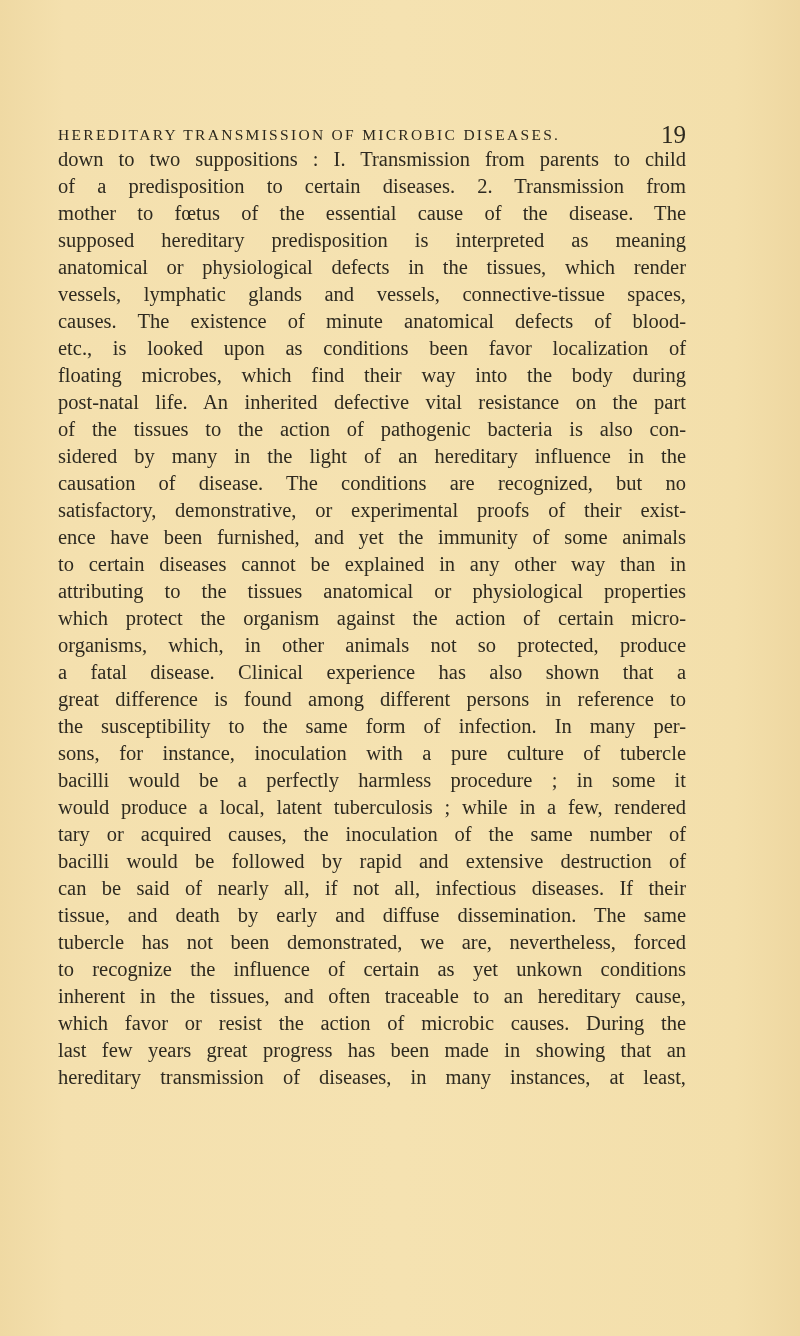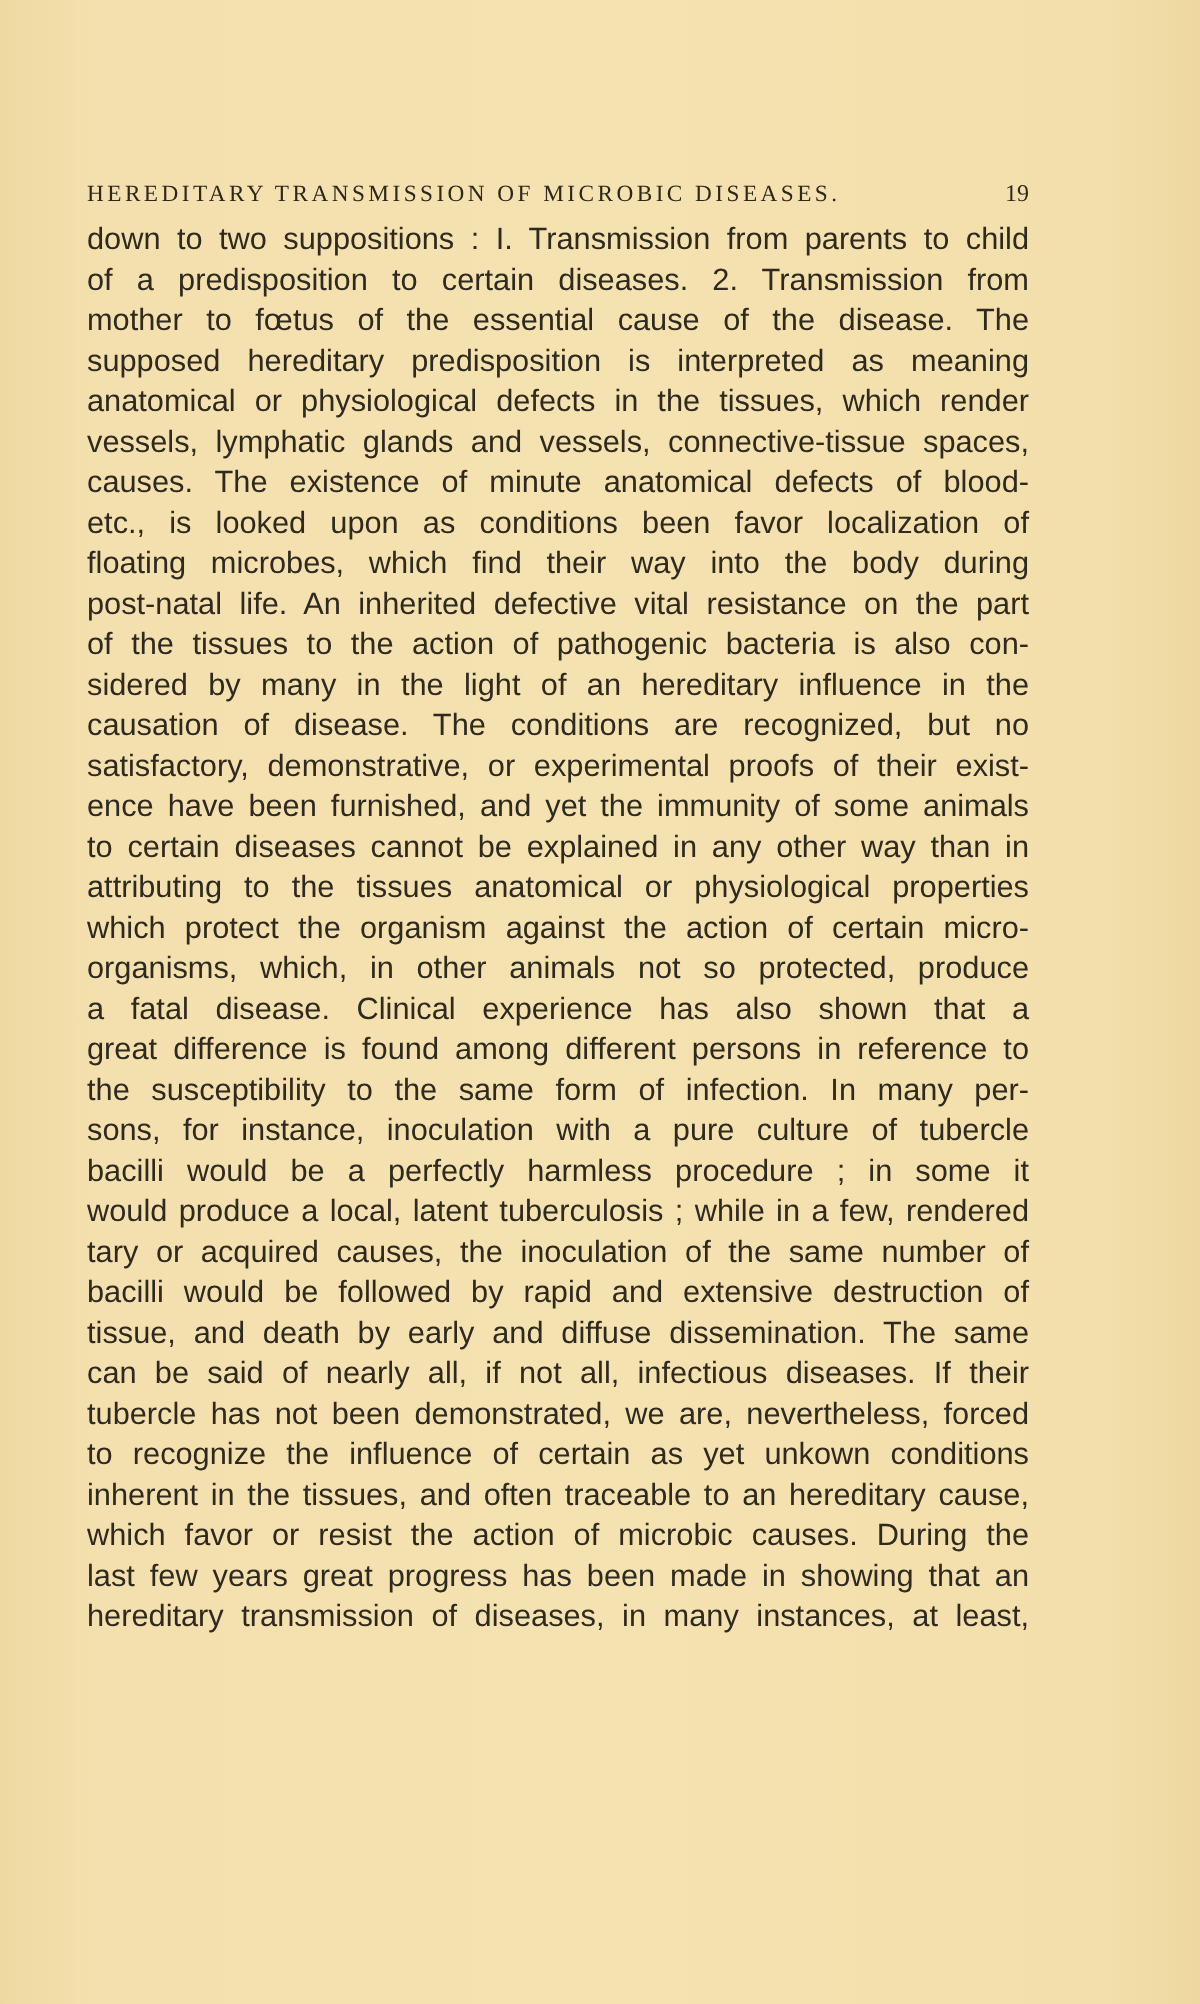--- a/index.html
+++ b/index.html
@@ -12,29 +12,29 @@
     color: #2e2a20;
   }
   .page { position: absolute; left: 58px; top: 0; width: 628px; }
   .running-head {
     position: absolute; top: 121px; left: 0; width: 628px;
     display: flex; justify-content: space-between; align-items: center;
     font-family: "Liberation Serif", "DejaVu Serif", serif;
     font-size: 15.5px; letter-spacing: 2.3px; color: #2c281e;
   }
   .running-head .title { text-transform: uppercase; }
-  .running-head .pageno { letter-spacing: 0; font-size: 16px; }
+  .running-head .pageno { letter-spacing: 0; font-size: 25px; }
   .body-text {
     position: absolute; top: 146px; left: 0; width: 628px;
     font-family: "Liberation Sans", "DejaVu Sans", sans-serif;
     font-size: 20.5px; line-height: 27px; color: #2e2a20;
   }
   .line {
     display: block; height: 27px; white-space: nowrap;
-    text-align: justify; text-align-last: justify;
+    text-align: justify; text-align-last: justify; font-family: Liberation Serif, serif;
   }
   .line.last { text-align-last: justify; }
 </style>
 </head>
 <body>
 
 <div class="page">
   <div class="running-head">
     <span class="title">HEREDITARY TRANSMISSION OF MICROBIC DISEASES.</span>
     <span class="pageno">19</span>
@@ -61,22 +61,22 @@
     <span class="line">which protect the organism against the action of certain micro-</span>
     <span class="line">organisms, which, in other animals not so protected, produce</span>
     <span class="line">a fatal disease. Clinical experience has also shown that a</span>
     <span class="line">great difference is found among different persons in reference to</span>
     <span class="line">the susceptibility to the same form of infection. In many per-</span>
     <span class="line">sons, for instance, inoculation with a pure culture of tubercle</span>
     <span class="line">bacilli would be a perfectly harmless procedure ; in some it</span>
     <span class="line">would produce a local, latent tuberculosis ; while in a few, rendered</span>
     <span class="line">tary or acquired causes, the inoculation of the same number of</span>
     <span class="line">bacilli would be followed by rapid and extensive destruction of</span>
+    <span class="line">can be said of nearly all, if not all, infectious diseases. If their</span>
     <span class="line">tissue, and death by early and diffuse dissemination. The same</span>
-    <span class="line">can be said of nearly all, if not all, infectious diseases. If their</span>
     <span class="line">tubercle has not been demonstrated, we are, nevertheless, forced</span>
     <span class="line">to recognize the influence of certain as yet unkown conditions</span>
     <span class="line">inherent in the tissues, and often traceable to an hereditary cause,</span>
     <span class="line">which favor or resist the action of microbic causes. During the</span>
     <span class="line">last few years great progress has been made in showing that an</span>
     <span class="line last">hereditary transmission of diseases, in many instances, at least,</span>
   </div>
 </div>
 
 </body></html>

